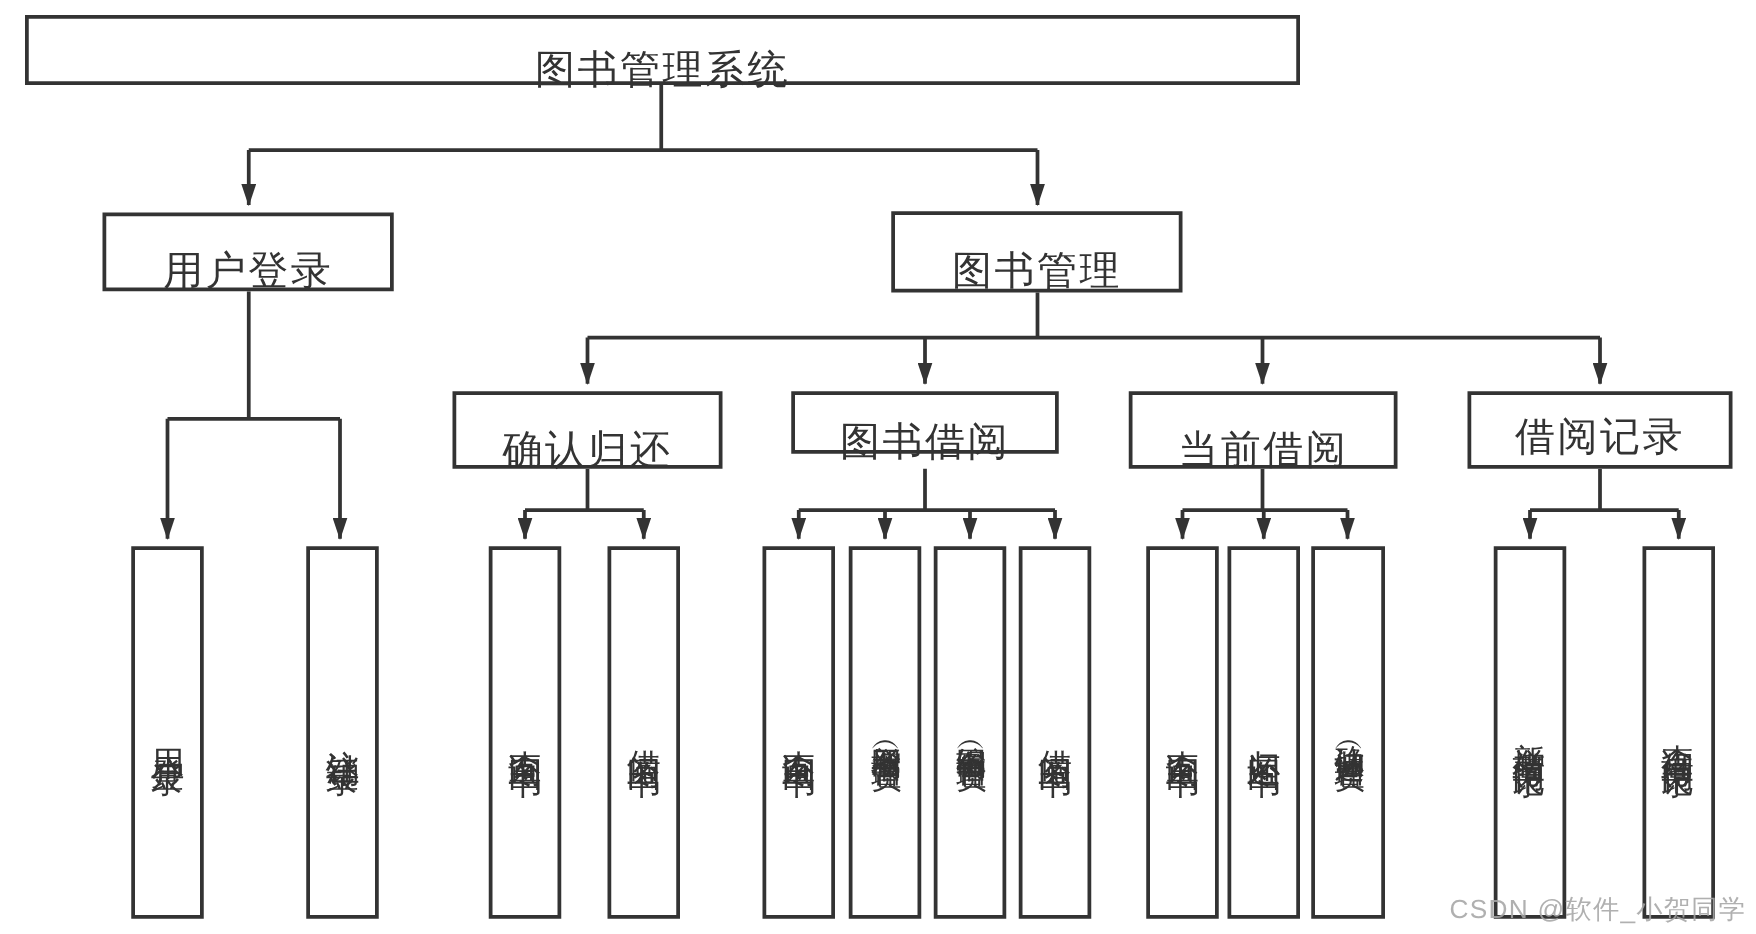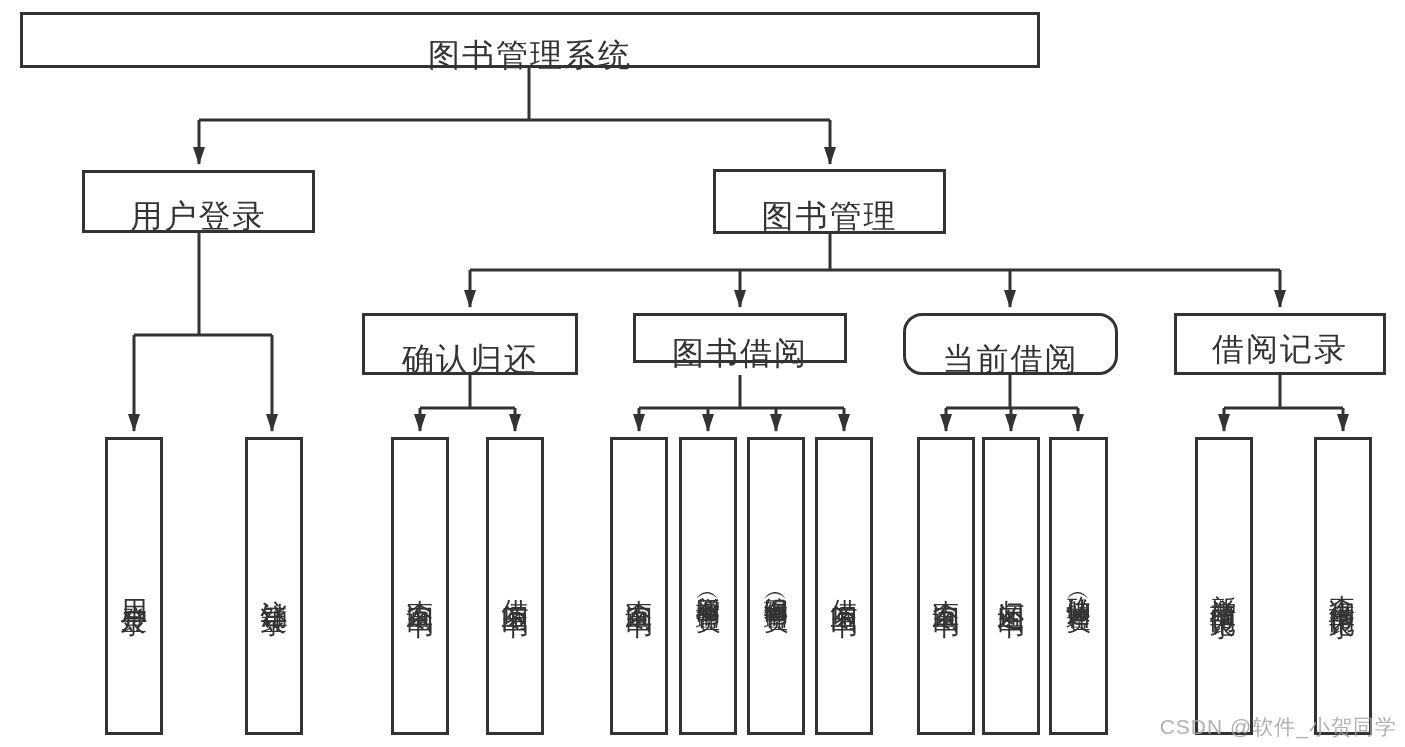--- a/index.html
+++ b/index.html
@@ -123,21 +123,21 @@
   <div class="node" style="left:713px; top:169px; width:233px; height:65px;font-family:Liberation Serif, serif;">
     <span class="hlabel">图书管理</span>
   </div>
 
   <div class="node" style="left:362px; top:313px; width:216px; height:62px;">
     <span class="hlabel">确认归还</span>
   </div>
   <div class="node" style="left:633px; top:313px; width:214px; height:50px;">
     <span class="hlabel">图书借阅</span>
   </div>
-  <div class="node" style="left:903px; top:313px; width:215px; height:62px;border-radius:19px;">
+  <div class="node" style="left:903px; top:313px; width:215px; height:62px;">
     <span class="hlabel">当前借阅</span>
   </div>
   <div class="node" style="left:1174px; top:313px; width:212px; height:62px;align-items:flex-end;">
     <span class="hlabel">借阅记录</span>
   </div>
 
   <div class="node" style="left:105px; top:437px; width:58px; height:298px;">
     <span class="vtext v-short">用户登录</span>
   </div>
   <div class="node" style="left:245px; top:437px; width:58px; height:298px;">

